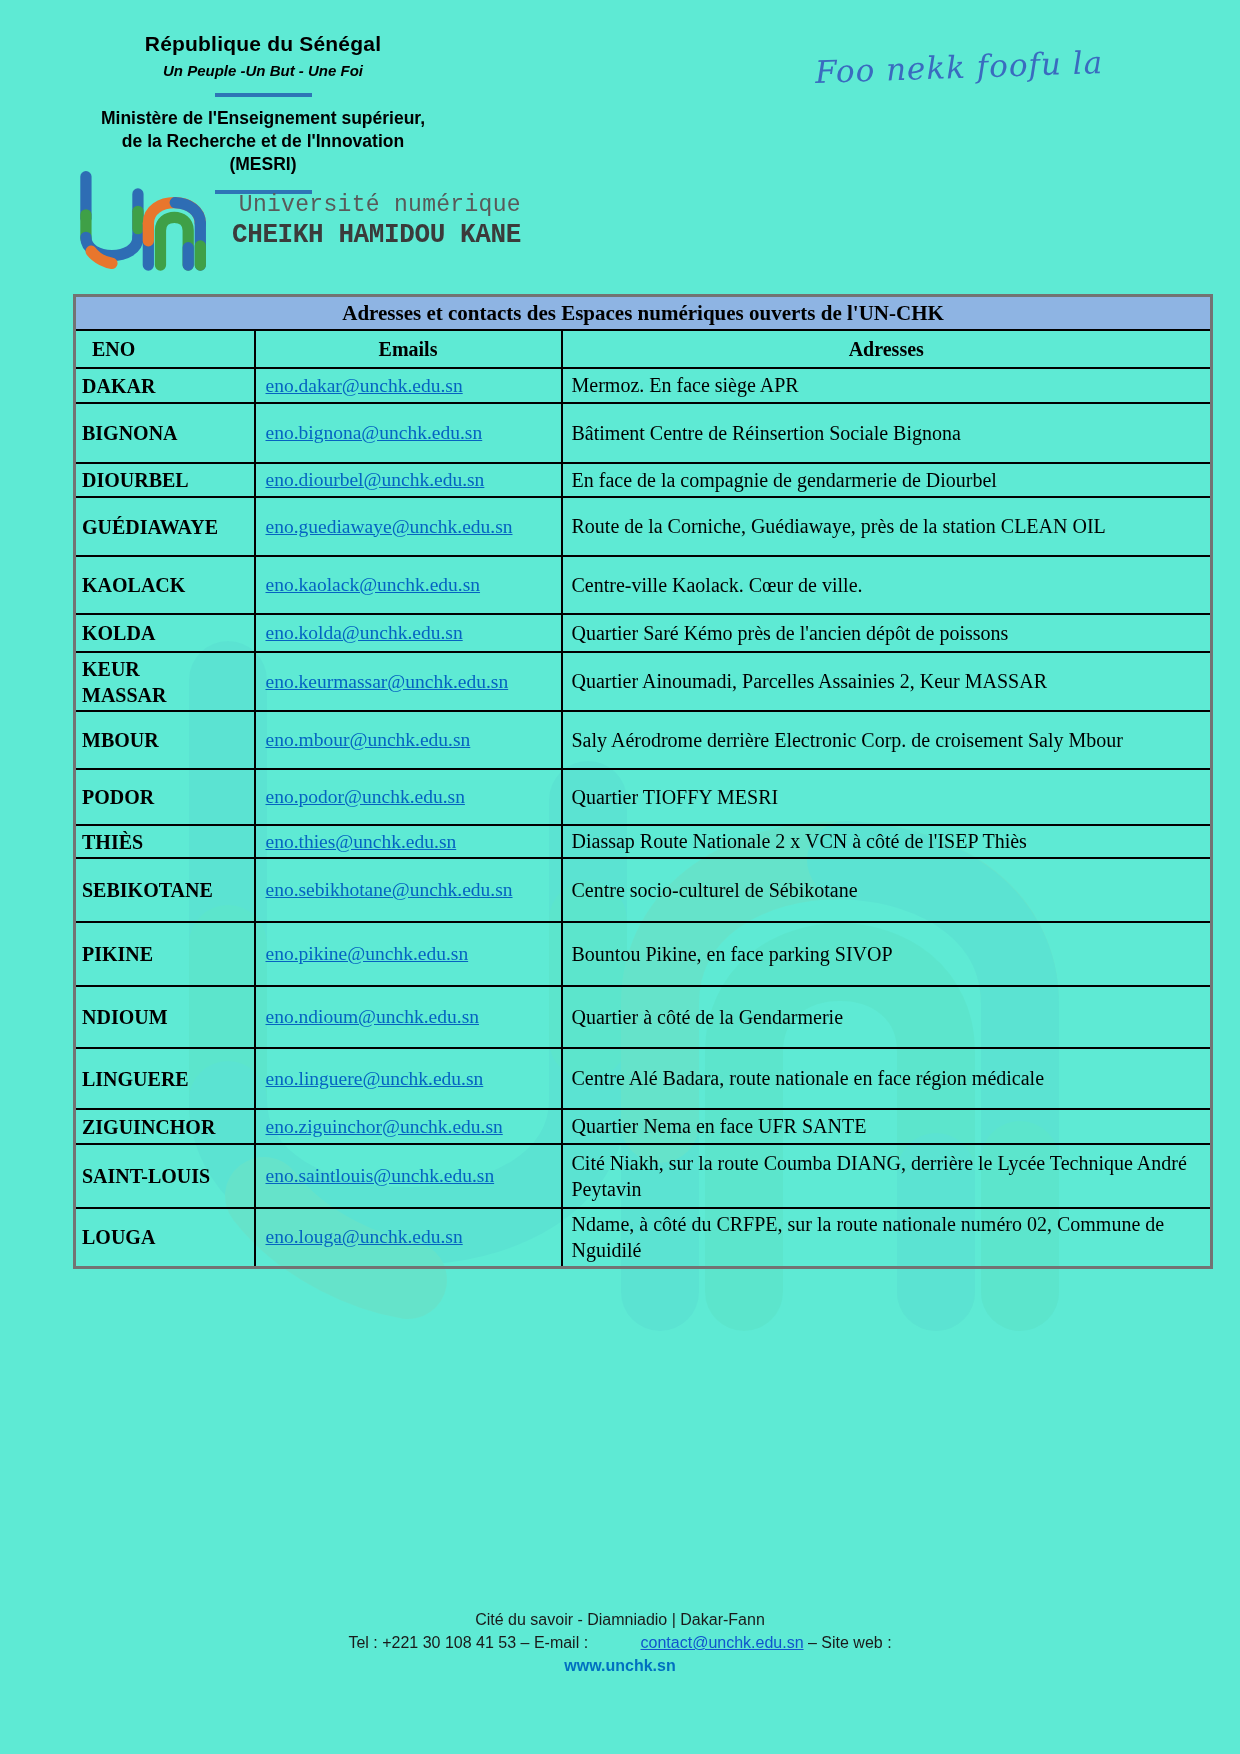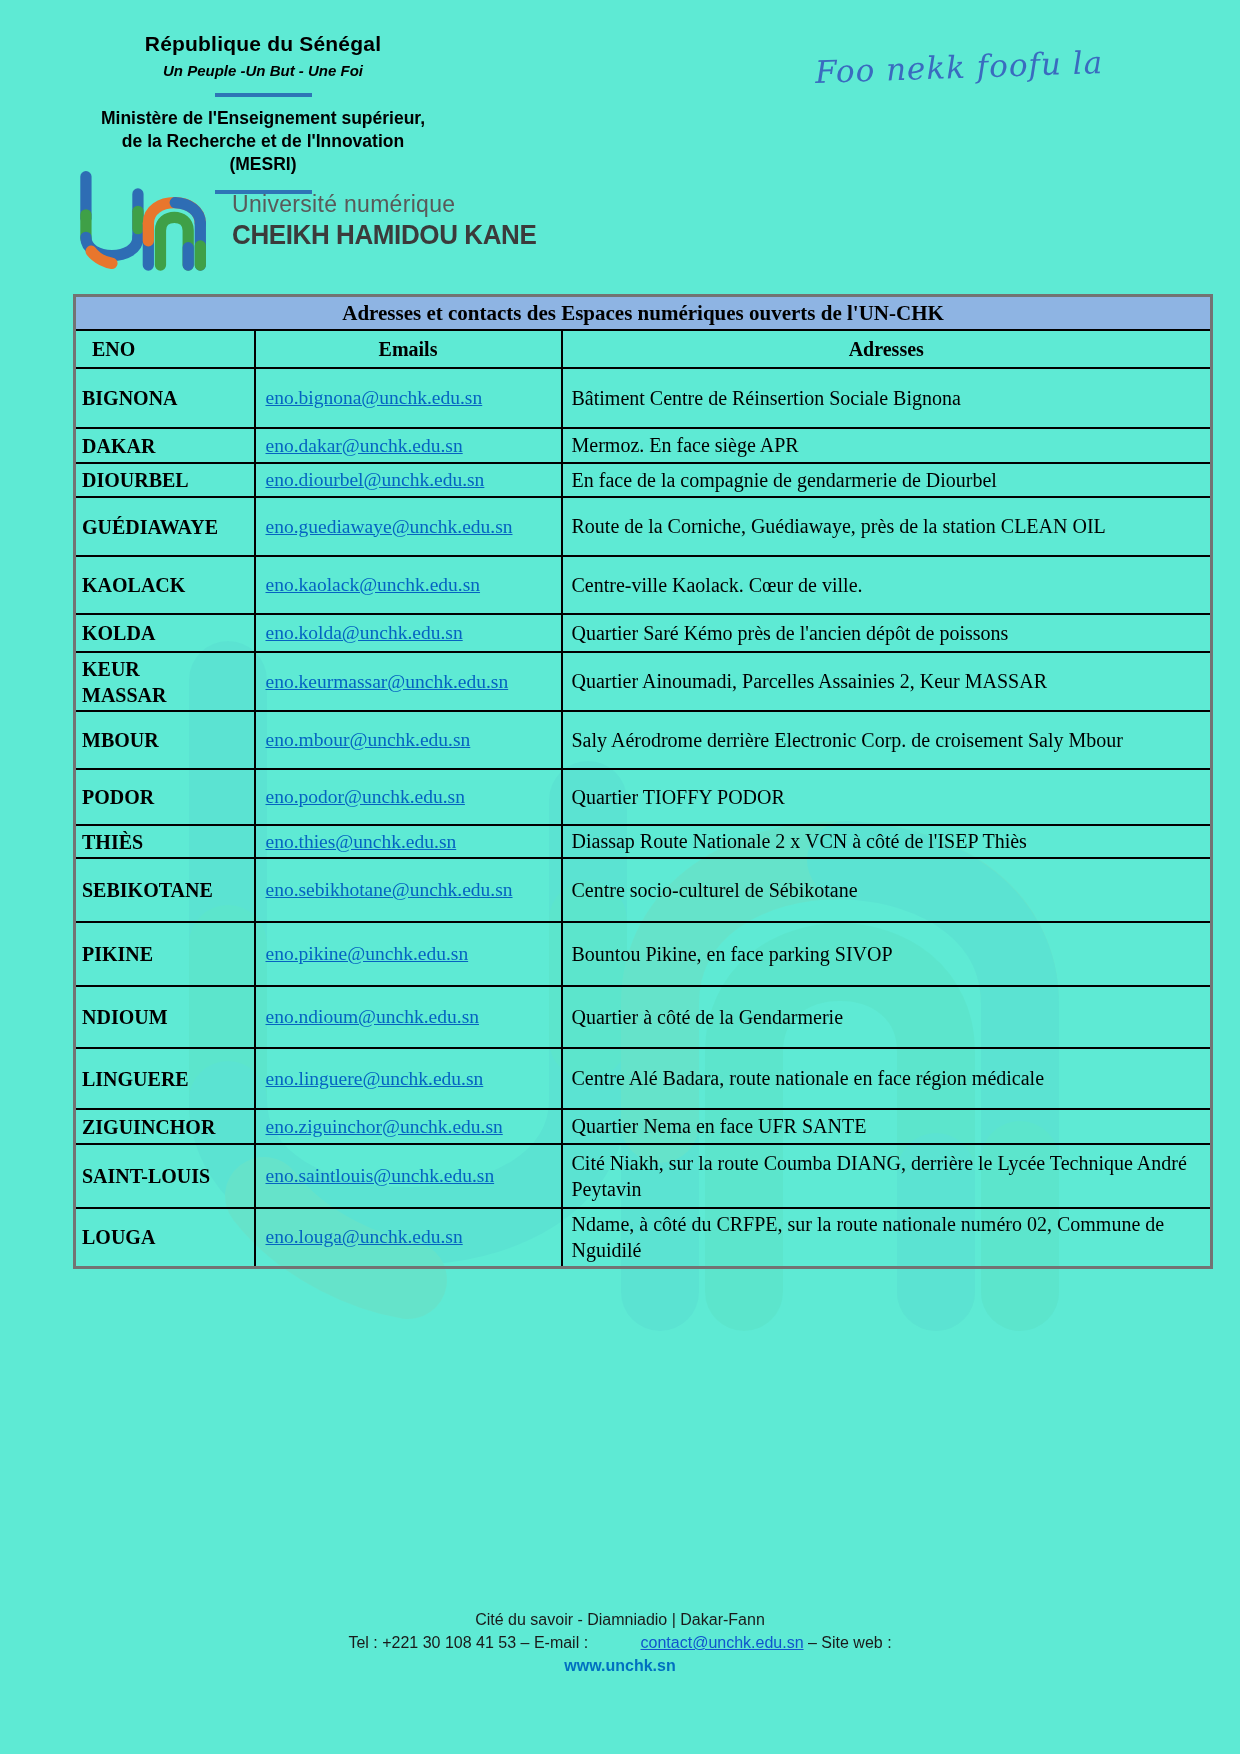--- a/index.html
+++ b/index.html
@@ -22,21 +22,21 @@
   .handwriting {
     position:absolute; left:815px; top:50px; width:230px;
     font-family:"DejaVu Serif", serif; font-style:italic;
     font-size:31px; color:#3A6BBF; transform:rotate(-2deg); letter-spacing:1px;
     white-space:nowrap;
   }
 
   
   .logo-block { position:absolute; left:70px; top:168px; display:flex; align-items:center; gap:14px; }
   .logo-svg { width:148px; height:104px; }
-  .logo-text { font-family:Liberation Sans, sans-serif; }
+  .logo-text { font-family:Liberation Mono, monospace;text-align:right; }
   .logo-line1 { font-size:23px; color:#595959; letter-spacing:.3px; }
   .logo-line2 { font-size:26px; font-weight:bold; color:#3B3B3B; letter-spacing:-.4px; margin-top:1px; transform:scaleY(1.05); transform-origin:left top; }
 
   
   .watermark {
     position:absolute; left:120px; top:620px; width:1020px; height:720px;
     opacity:0.05; pointer-events:none;
   }
 
   
@@ -125,30 +125,30 @@
     <tbody>
       <tr style="height:32px">
         <td class="title-cell" colspan="3">Adresses et contacts des Espaces numériques ouverts de l'UN-CHK</td>
       </tr>
       <tr style="height:34px">
         <td class="colhead eno-h">ENO</td>
         <td class="colhead center-h">Emails</td>
         <td class="colhead center-h">Adresses</td>
       </tr>
 
+      <tr style="height:35px">
+        <td class="eno">DAKAR</td>
+        <td class="email"><a class="email-link">eno.dakar@unchk.edu.sn</a></td>
+        <td class="addr">Mermoz. En face siège APR</td>
+      </tr>
       <tr style="height:60px">
         <td class="eno">BIGNONA</td>
         <td class="email"><a class="email-link">eno.bignona@unchk.edu.sn</a></td>
         <td class="addr">Bâtiment Centre de Réinsertion Sociale Bignona</td>
       </tr>
-      <tr style="height:35px">
-        <td class="eno">DAKAR</td>
-        <td class="email"><a class="email-link">eno.dakar@unchk.edu.sn</a></td>
-        <td class="addr">Mermoz. En face siège APR</td>
-      </tr>
       <tr style="height:34px">
         <td class="eno">DIOURBEL</td>
         <td class="email"><a class="email-link">eno.diourbel@unchk.edu.sn</a></td>
         <td class="addr">En face de la compagnie de gendarmerie de Diourbel</td>
       </tr>
       <tr style="height:59px">
         <td class="eno">GUÉDIAWAYE</td>
         <td class="email"><a class="email-link">eno.guediawaye@unchk.edu.sn</a></td>
         <td class="addr">Route de la Corniche, Guédiawaye, près de la station CLEAN OIL</td>
       </tr>
@@ -168,21 +168,21 @@
         <td class="addr">Quartier Ainoumadi, Parcelles Assainies 2, Keur MASSAR</td>
       </tr>
       <tr style="height:58px">
         <td class="eno">MBOUR</td>
         <td class="email"><a class="email-link">eno.mbour@unchk.edu.sn</a></td>
         <td class="addr">Saly Aérodrome derrière Electronic Corp. de croisement Saly Mbour</td>
       </tr>
       <tr style="height:56px">
         <td class="eno">PODOR</td>
         <td class="email"><a class="email-link">eno.podor@unchk.edu.sn</a></td>
-        <td class="addr">Quartier TIOFFY PODOR</td>
+        <td class="addr">Quartier TIOFFY MESRI</td>
       </tr>
       <tr style="height:33px">
         <td class="eno">THIÈS</td>
         <td class="email"><a class="email-link">eno.thies@unchk.edu.sn</a></td>
         <td class="addr">Diassap Route Nationale 2 x VCN à côté de l'ISEP Thiès</td>
       </tr>
       <tr style="height:64px">
         <td class="eno">SEBIKOTANE</td>
         <td class="email"><a class="email-link">eno.sebikhotane@unchk.edu.sn</a></td>
         <td class="addr">Centre socio-culturel de Sébikotane</td>

